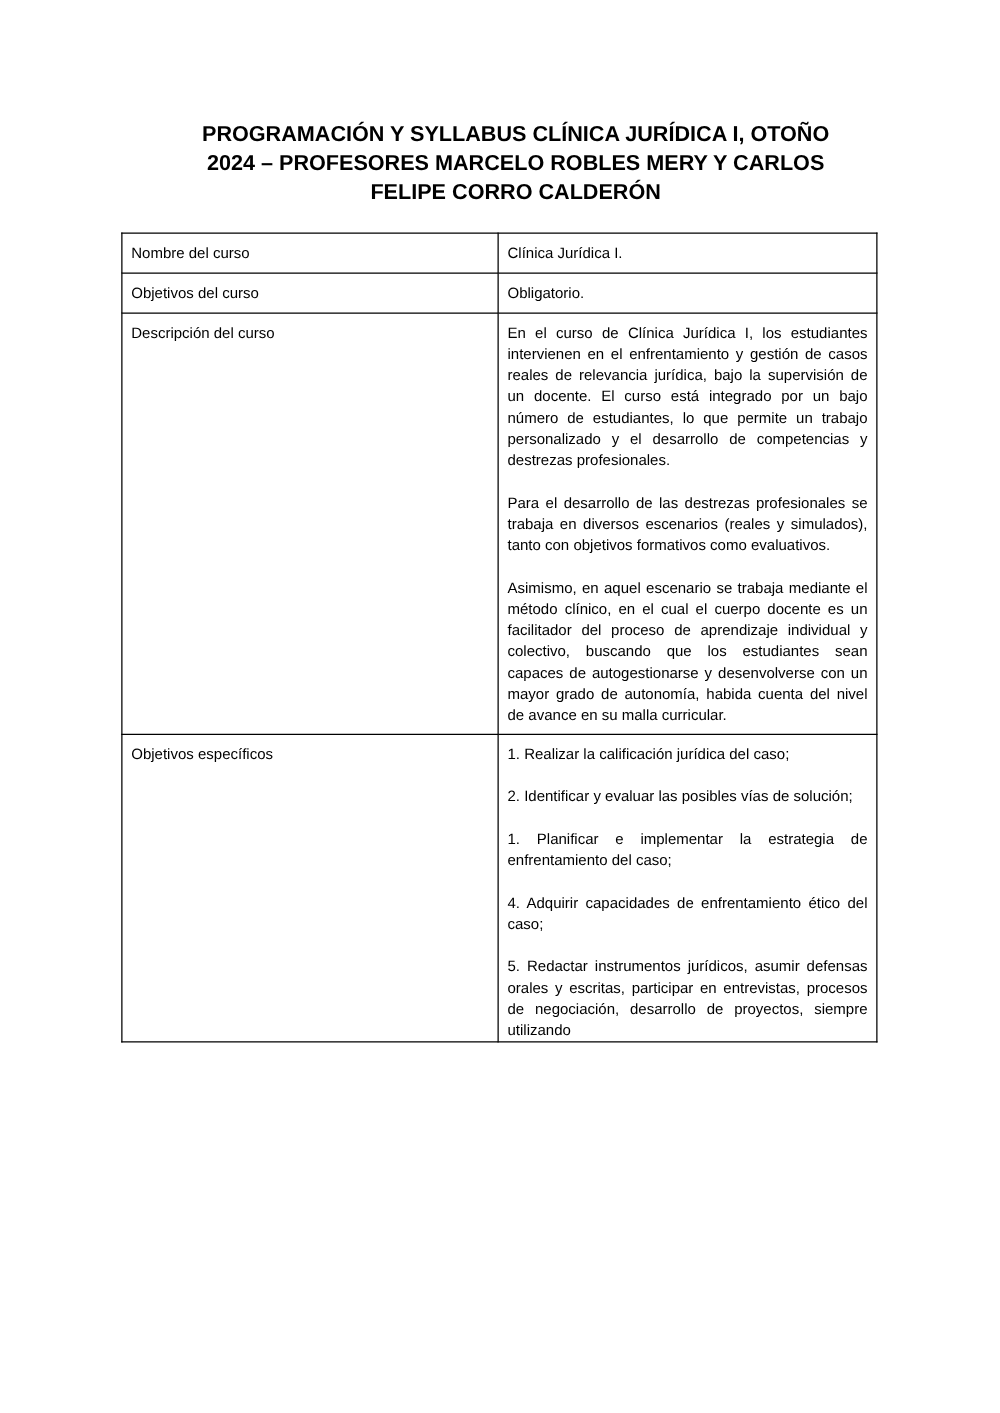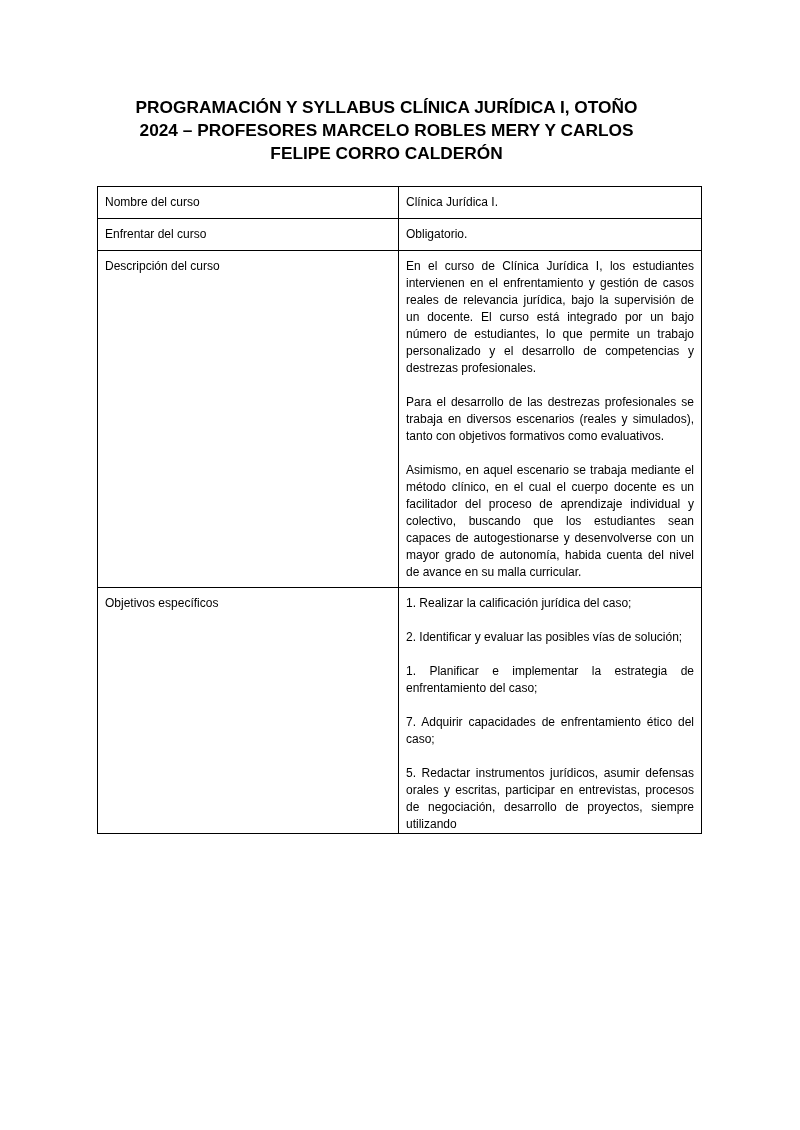--- a/index.html
+++ b/index.html
@@ -1,18 +1,18 @@
 <!DOCTYPE html>
 <html><head>
 <meta charset="utf-8">
 <style>
   html, body { margin: 0; padding: 0; background: #ffffff; }
   body { width: 800px; height: 1130px; position: relative; overflow: hidden;
          font-family: "Liberation Sans", sans-serif; color: #000; }
-  .title { position: absolute; left: 84px; top: 96px; width: 605px;
+  .title { position: absolute; left: 110px; top: 96px; width: 605px;
            text-align: center; font-weight: bold; font-size: 17.3px; line-height: 23px; }
   .title div { white-space: nowrap; }
   table.syl { position: absolute; left: 97px; top: 186px; width: 605px;
               border-collapse: collapse; table-layout: fixed; }
   table.syl td { border: 1.5px solid #000; vertical-align: top;
                  font-size: 12px; line-height: 17px; padding: 7px 7px 6px 7px; }
   table.syl td.lbl { width: 286px; }
   table.syl td.val { text-align: justify; margin-left: 36px; }
   td.val p { margin: 0 0 17px 0; }
   td.val p:last-child { margin-bottom: 0; }
@@ -32,37 +32,37 @@
 
 <table class="syl">
   <tbody>
       <tr class="r1">
     <td class="lbl">Nombre del curso</td>
     <td class="val">
       <p>Clínica Jurídica I.</p>
     </td>
   </tr>
   <tr class="r2">
-    <td class="lbl">Enfrentar del curso</td>
+    <td class="lbl">Objetivos del curso</td>
     <td class="val">
       <p>Obligatorio.</p>
     </td>
   </tr>
   <tr class="r4">
     <td class="lbl">Descripción del curso</td>
     <td class="val">
       <p>En el curso de Clínica Jurídica I, los estudiantes intervienen en el enfrentamiento y gestión de casos reales de relevancia jurídica, bajo la supervisión de un docente. El curso está integrado por un bajo número de estudiantes, lo que permite un trabajo personalizado y el desarrollo de competencias y destrezas profesionales.</p>
       <p>Para el desarrollo de las destrezas profesionales se trabaja en diversos escenarios (reales y simulados), tanto con objetivos formativos como evaluativos.</p>
       <p>Asimismo, en aquel escenario se trabaja mediante el método clínico, en el cual el cuerpo docente es un facilitador del proceso de aprendizaje individual y colectivo, buscando que los estudiantes sean capaces de autogestionarse y desenvolverse con un mayor grado de autonomía, habida cuenta del nivel de avance en su malla curricular.</p>
     </td>
   </tr>
   <tr class="r6">
     <td class="lbl">Objetivos específicos</td>
     <td class="val">
       <p>1. Realizar la calificación jurídica del caso;</p>
       <p>2. Identificar y evaluar las posibles vías de solución;</p>
       <p>1. Planificar e implementar la estrategia de enfrentamiento del caso;</p>
-      <p>7. Adquirir capacidades de enfrentamiento ético del caso;</p>
+      <p>4. Adquirir capacidades de enfrentamiento ético del caso;</p>
       <p>5. Redactar instrumentos jurídicos, asumir defensas orales y escritas, participar en entrevistas, procesos de negociación, desarrollo de proyectos, siempre utilizando</p>
     </td>
   </tr>
 </tbody>
   </table>
 
 </body></html>

